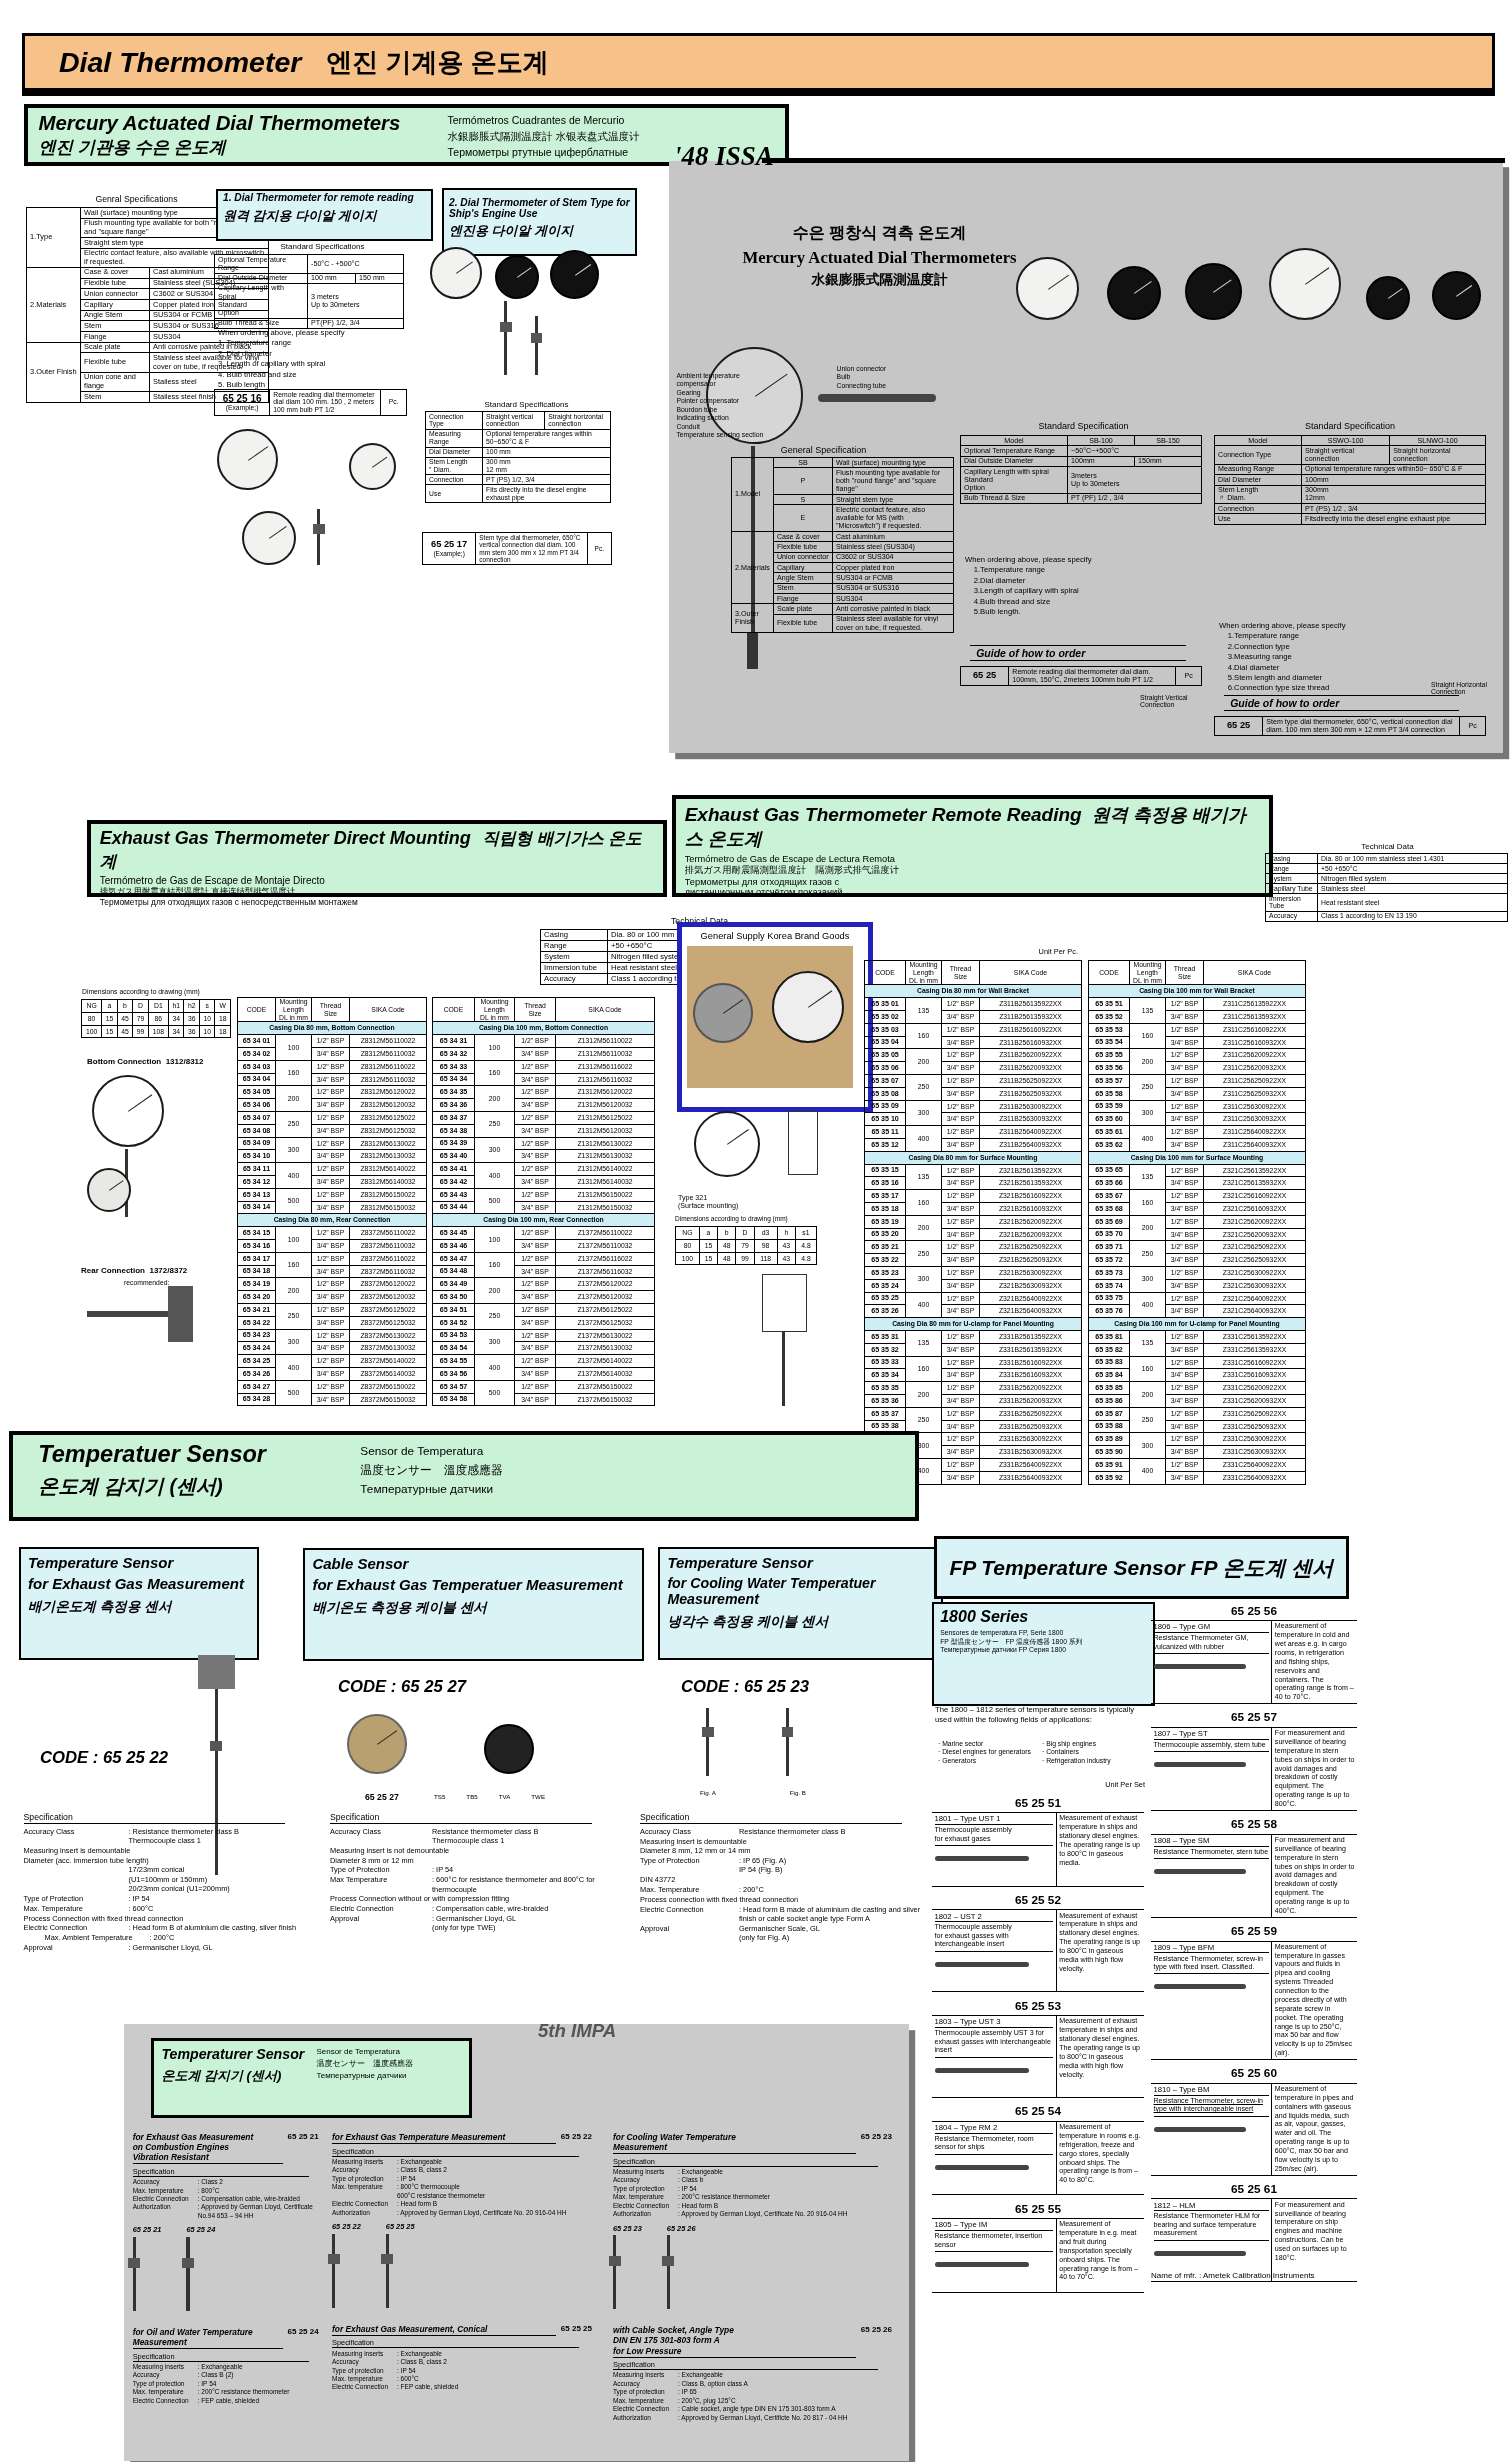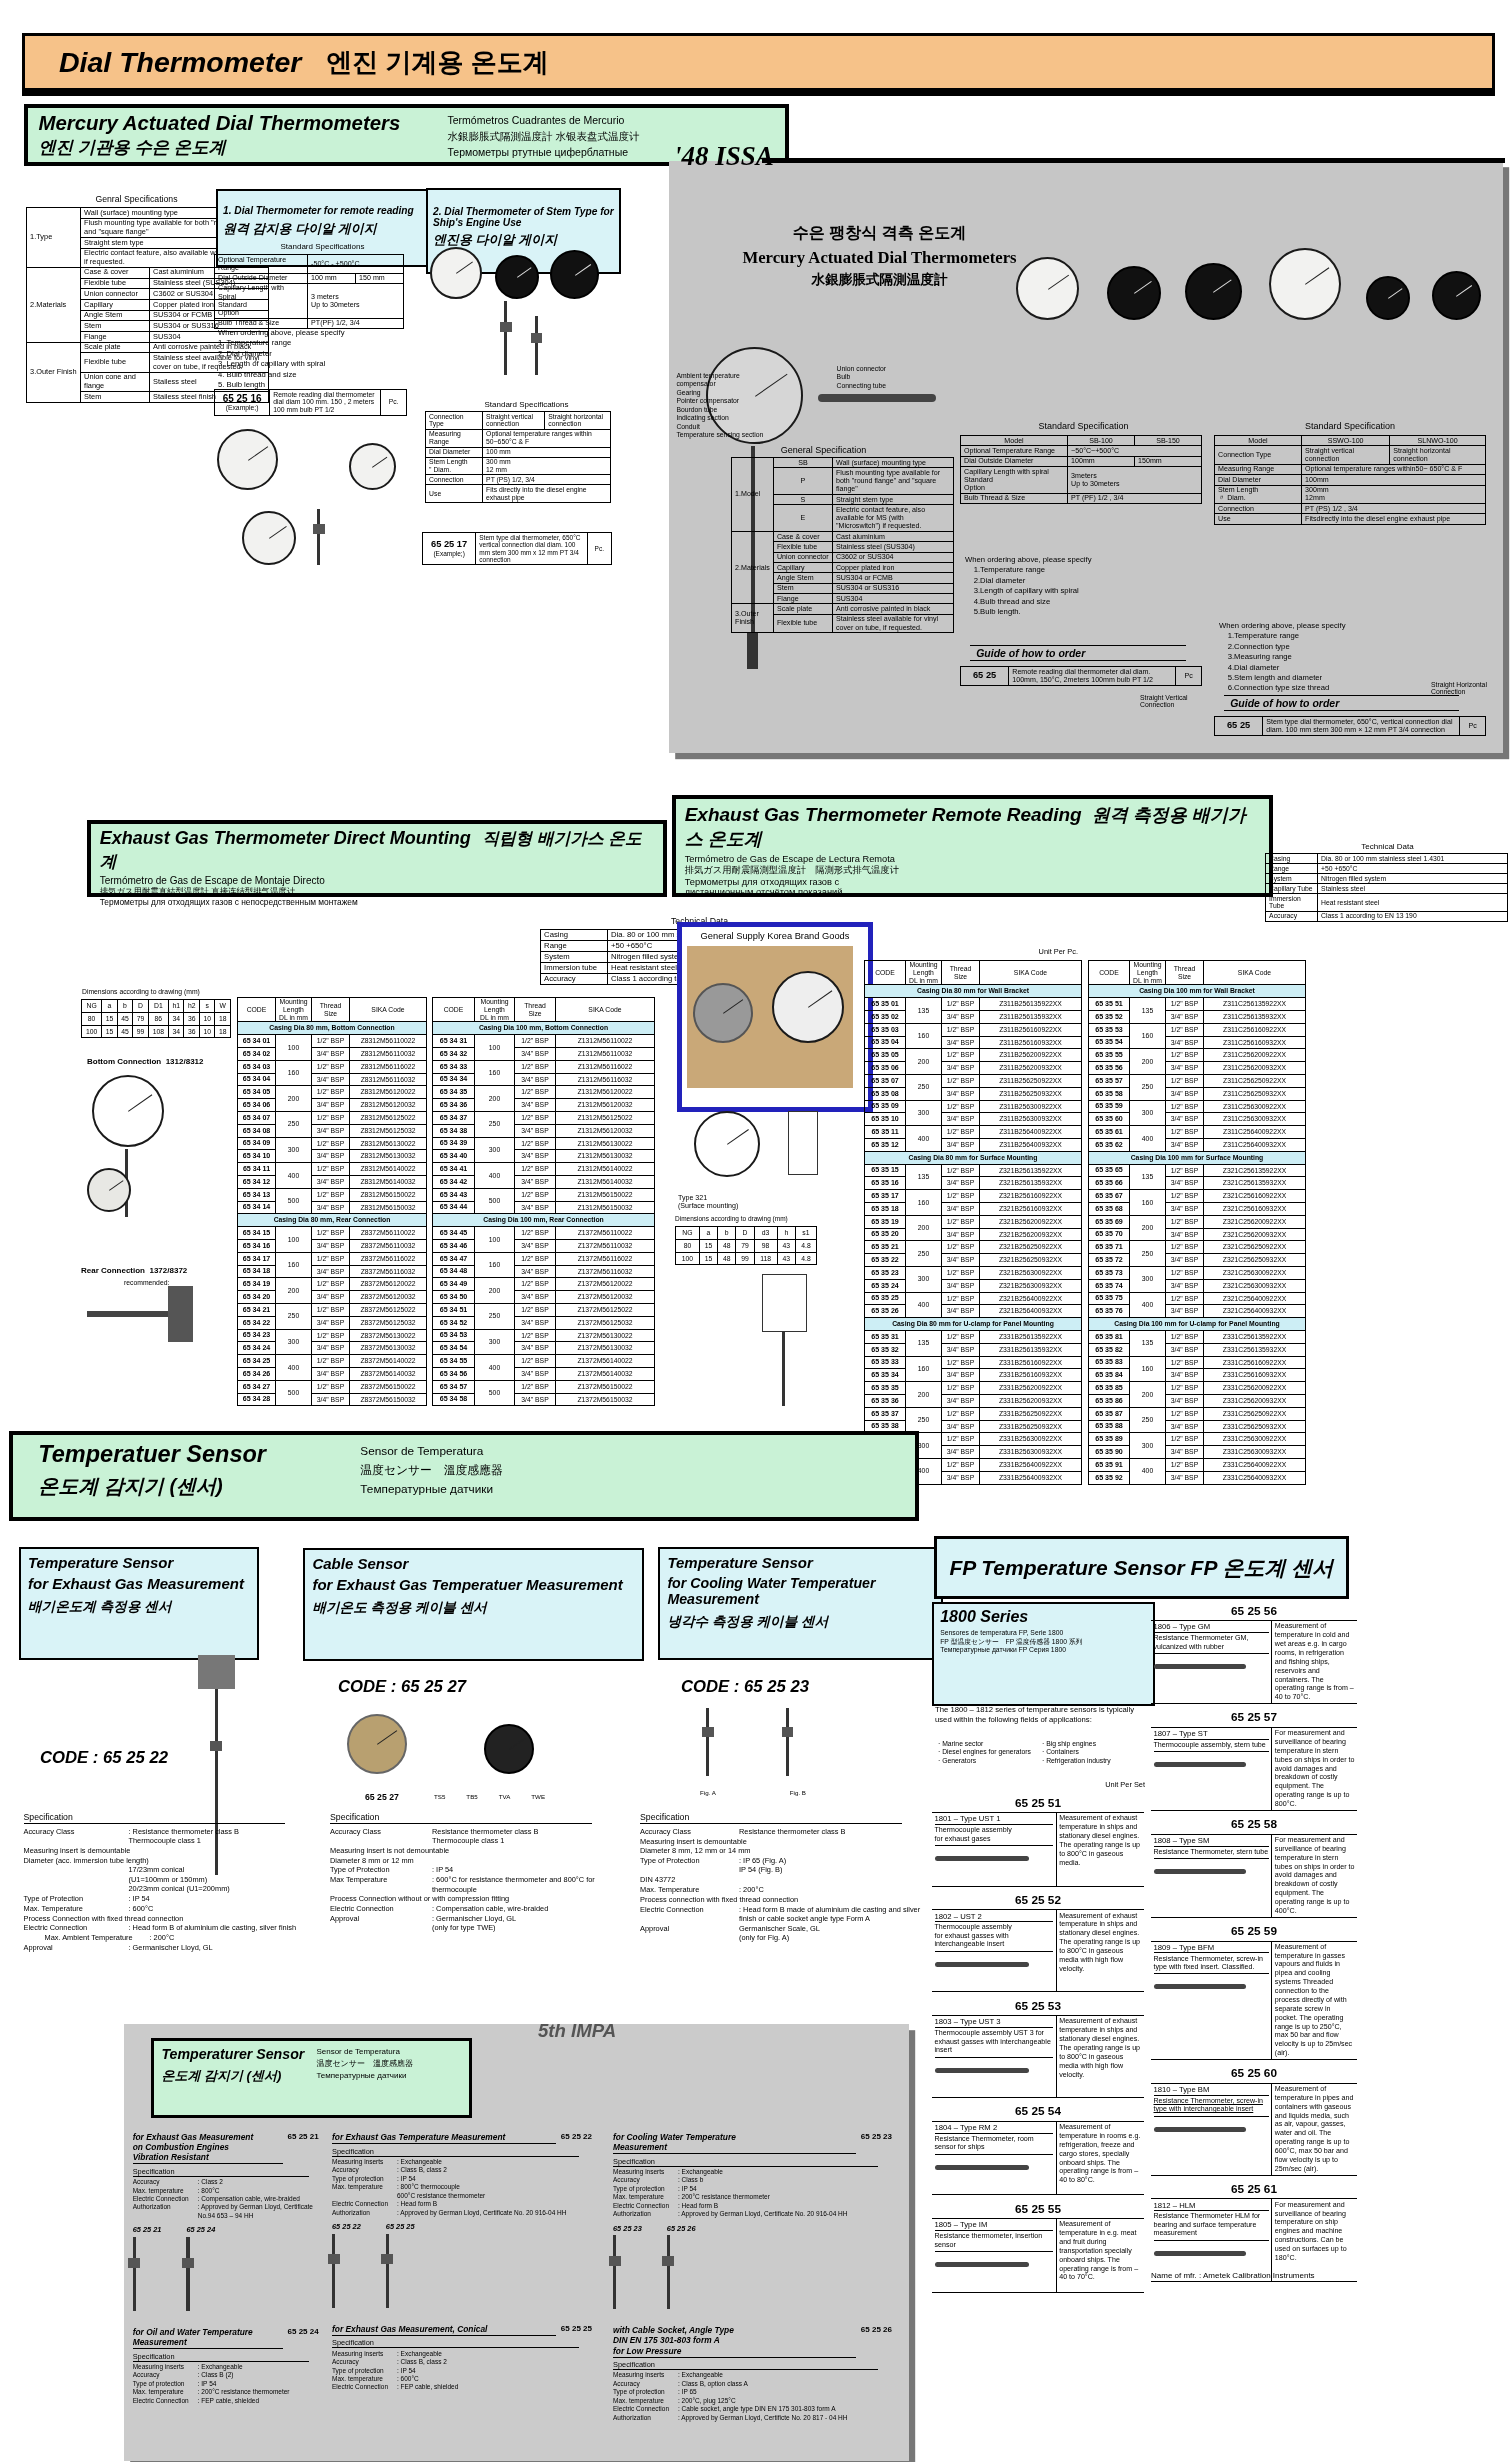--- a/index.html
+++ b/index.html
@@ -128,21 +128,21 @@
           <td>Union cone and flange</td>
           <td>Stailess steel</td>
         </tr>
         <tr>
           <td>Stem</td>
           <td>Stailess steel finish</td>
         </tr>
       </tbody>
   </table>
 
-  <div class="abs cyanbox" style="left:216px;top:172px;width:203px;height:46px;padding:14px 5px;">
+  <div class="abs cyanbox" style="left:216px;top:172px;width:203px;height:46px;padding:1px 5px;">
     <div class="bi" style="font-size:10.2px;"><span>1.</span> <span>Dial Thermometer for remote reading</span></div>
     <div class="bi" style="font-size:13px;margin-top:3.7px;">원격 감지용 다이알 게이지</div>
   </div>
   <div class="abs ctr" style="left:248px;top:225px;width:149px;font-size:8px;">Standard Specifications</div>
   <table class="abs" style="left:214px;top:237px;width:190px;font-size:7.1px;">
     <colgroup>
         <col style="width:93px">
         <col>
         <col>
       </colgroup>
@@ -189,21 +189,21 @@
   </tbody>
     </table>
 
   <div class="abs" style="left:217px;top:412px;width:186px;height:142px;">
     <span class="gauge" style="width:57px;height:57px;"></span>
     <span class="gauge" style="width:43px;height:43px;margin-left:68px;"></span>
     <span class="gauge" style="width:50px;height:50px;margin-left:25px;margin-top:18.6px;"></span>
     <span class="probe" style="height:56px;margin-left:18.6px;"></span>
   </div>
 
-  <div class="abs cyanbox" style="left:426px;top:171px;width:181px;height:50px;padding:16px 5px;">
+  <div class="abs cyanbox" style="left:442px;top:171px;width:181px;height:50px;padding:7px 5px;">
     <div class="bi" style="font-size:10.2px;"><span>2.</span> <span>Dial Thermometer of Stem Type for Ship's Engine Use</span></div>
     <div class="bi" style="font-size:13px;margin-top:3.1px;">엔진용 다이알 게이지</div>
   </div>
   <div class="abs" style="left:430px;top:230px;width:180px;height:149px;">
     <span class="gauge" style="width:48px;height:48px;"></span>
     <span class="gauge dark" style="width:40px;height:40px;margin-left:10px;"></span>
     <span class="gauge dark" style="width:45px;height:45px;margin-left:8.7px;"></span>
     <span class="probe" style="height:74px;margin-left:74px;"></span>
     <span class="probe" style="height:59px;margin-left:25px;"></span>
   </div>

